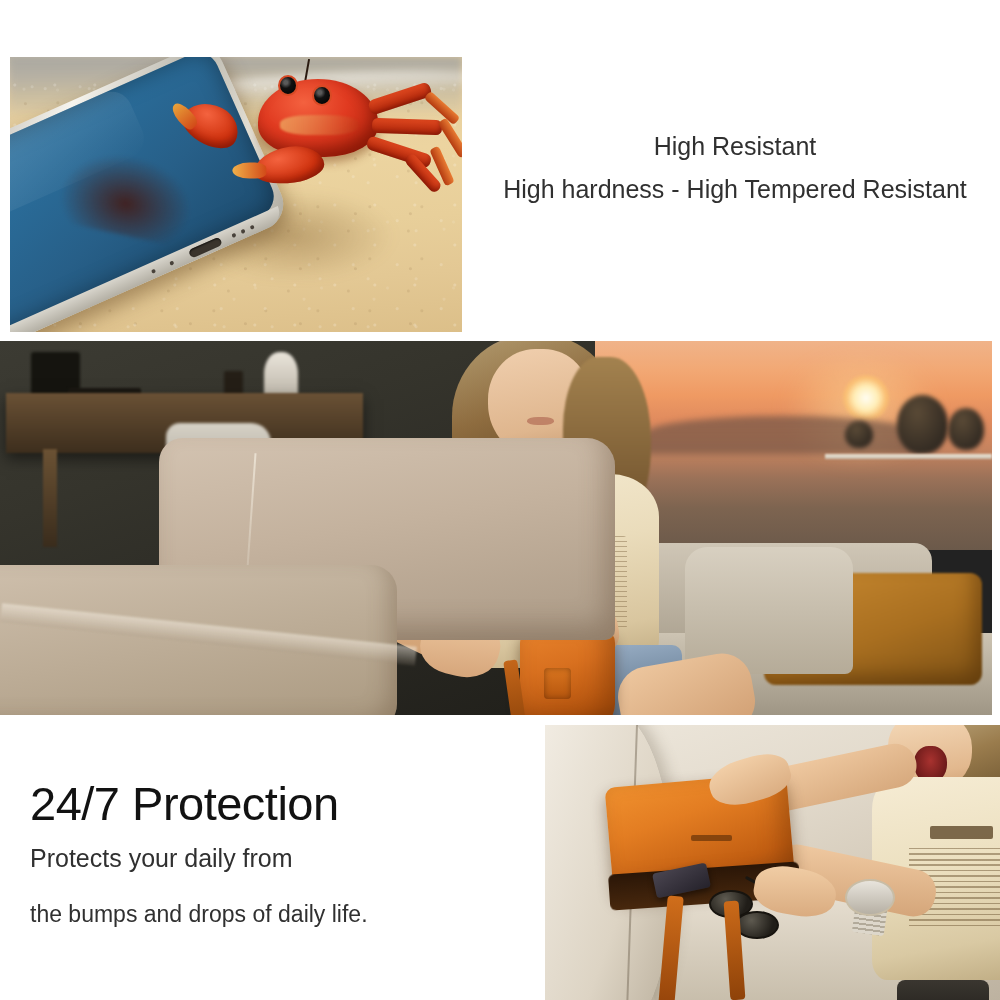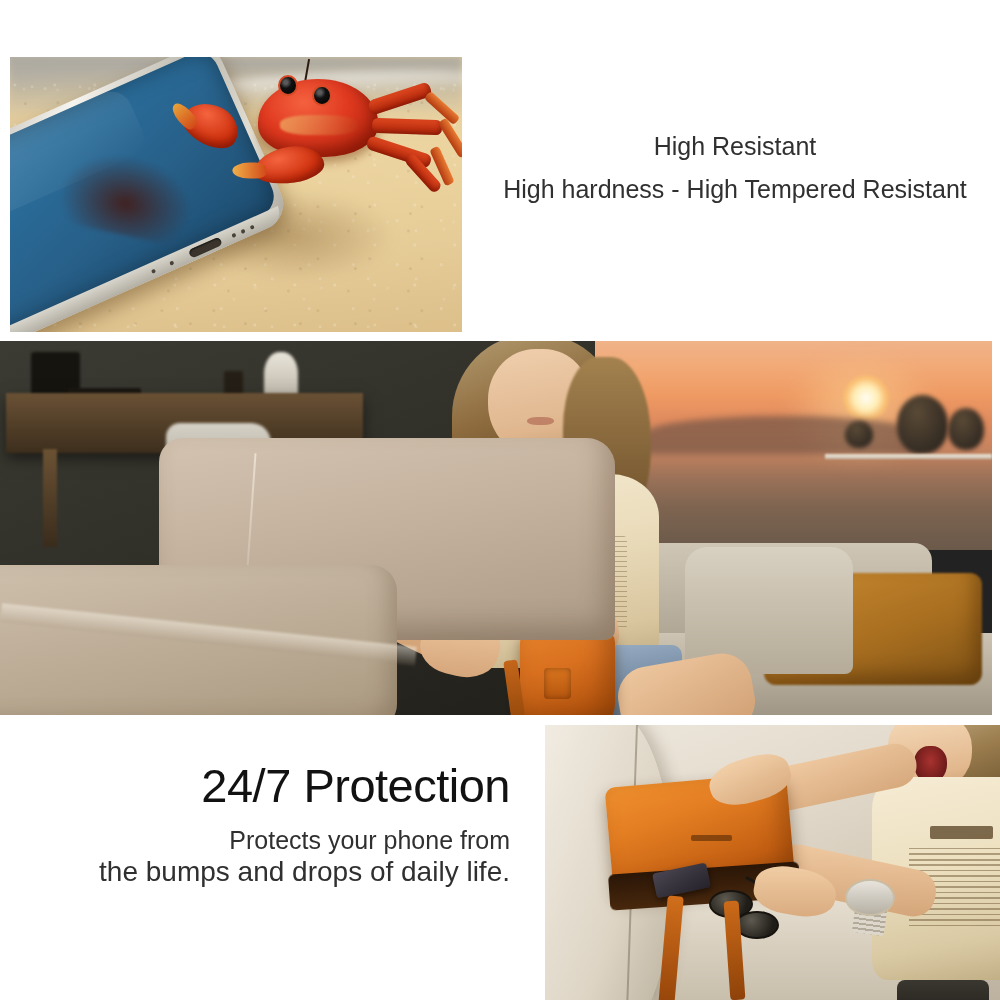--- a/index.html
+++ b/index.html
@@ -153,24 +153,24 @@
 
   
   .headline-block{position:absolute;text-align:center;color:#111;}
   #headline-glass{left:480px;top:110px;width:510px;}
   #headline-glass .h1{
     font-size:50px;line-height:1.04;font-weight:400;letter-spacing:-.5px;color:#121212;
   }
   #headline-glass .sub1{font-size:25px;margin-top:22px;color:#303030;font-weight:400;}
   #headline-glass .sub2{font-size:25px;margin-top:14px;color:#303030;font-weight:400;}
 
-  #headline-protection{left:30px;top:761px;width:480px;text-align:right;}
+  #headline-protection{left:30px;top:779px;width:480px;text-align:left;}
   #headline-protection .h1{font-size:47px;line-height:1.05;font-weight:400;color:#121212;letter-spacing:-.5px;}
   #headline-protection .sub1{font-size:25px;margin-top:16px;color:#303030;}
-  #headline-protection .sub2{font-size:28px;margin-top:1px;color:#303030;}
+  #headline-protection .sub2{font-size:23px;margin-top:28px;color:#303030;}
 
   
   #panel-sofa{left:0px;top:341px;width:992px;height:374px;}
   .room-dark{
     position:absolute;left:0;top:0;width:62%;height:100%;
     background:linear-gradient(160deg,#3c3b33 0%,#35342c 30%,#2b2a24 62%,#201f1a 100%);
   }
   .console{
     position:absolute;left:1%;top:14%;width:58%;height:16%;
     background:linear-gradient(180deg,#6a5135,#3d2e1d);
@@ -638,21 +638,21 @@
     </div>
 
     <div class="sofa-cushion-left"></div>
     <div class="seam"></div>
     <div class="sofa-arm"></div>
     <div class="sofa-arm-edge"></div>
   </div>
 
   <div class="headline-block" id="headline-protection">
     <div class="h1">24/7 Protection</div>
-    <div class="sub1">Protects your phone from</div>
+    <div class="sub1">Protects your daily from</div>
     <div class="sub2">the bumps and drops of daily life.</div>
   </div>
 
   <div class="panel" id="panel-dump">
     <div class="chair-cream"></div>
     <div class="chair-cushion"></div>
     <div class="chair-back"></div>
     <div class="chair-seam"></div>
 
     <div class="woman2">

